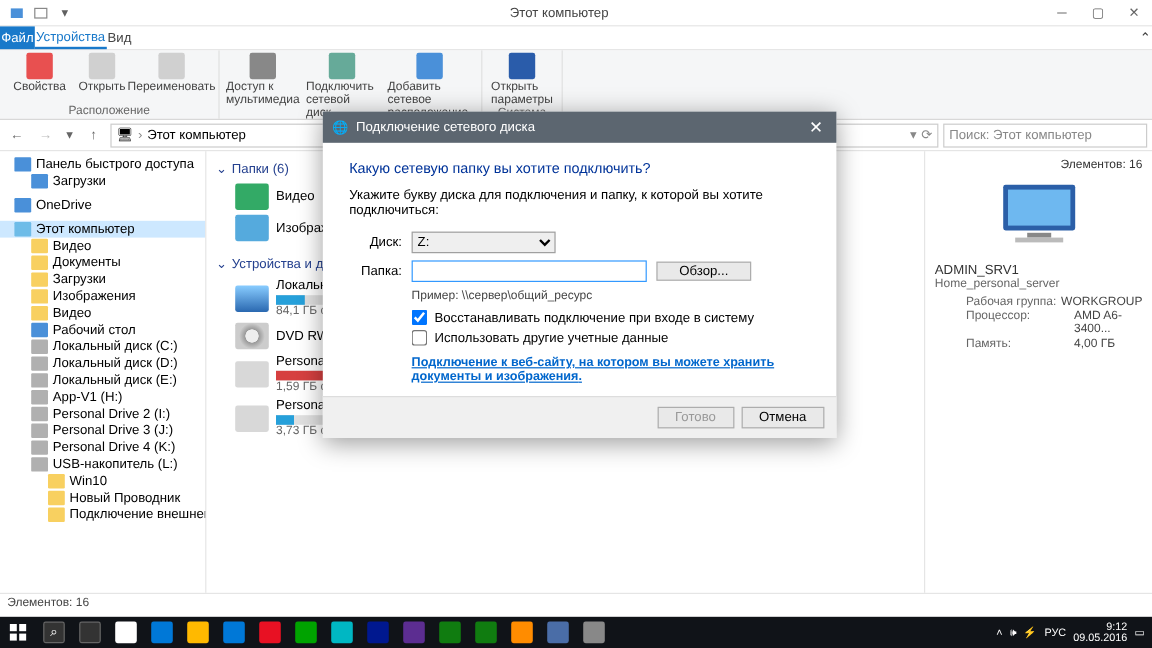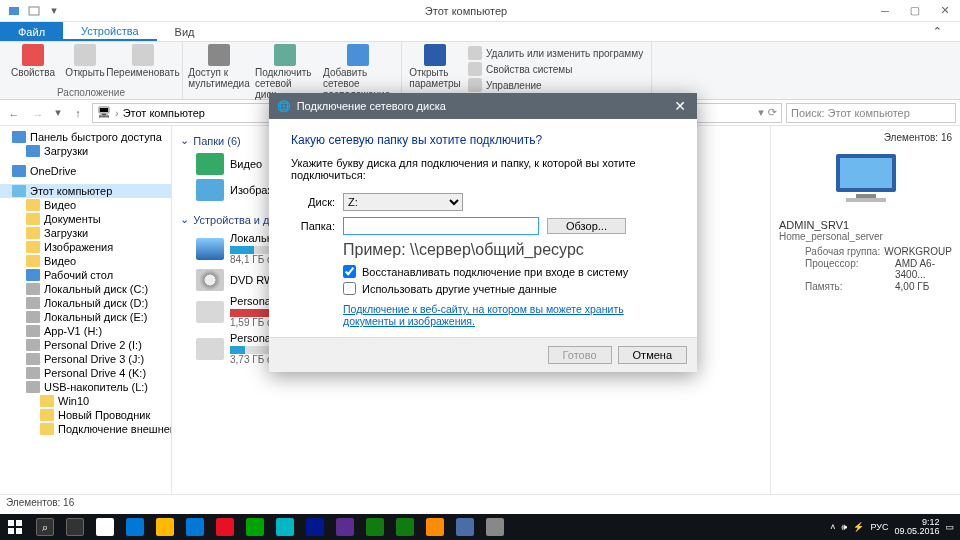--- a/index.html
+++ b/index.html
@@ -8,21 +8,21 @@
 
 .titlebar { height: 22px; background: #fff; display: flex; align-items: center; border-bottom: 1px solid #e5e5e5; }
 .titlebar .qat { display: flex; gap: 4px; padding-left: 6px; }
 .titlebar .qat span { width: 16px; height: 16px; display: inline-flex; align-items: center; justify-content: center; color: #606060; }
 .titlebar .title { flex: 1; text-align: center; font-size: 11px; color: #444; }
 .titlebar .winbtns { display: flex; }
 .titlebar .winbtns span { width: 30px; height: 22px; display: inline-flex; align-items: center; justify-content: center; color: #666; }
 
 
 .tabs { height: 20px; display: flex; align-items: stretch; border-bottom: 1px solid #e0e0e0; }
-.tabs .tab { padding: 0 18px; font-size: 11px; display: flex; align-items: center; color: #444; }
+.tabs .tab { padding: 0 1px; font-size: 11px; display: flex; align-items: center; color: #444; }
 .tabs .tab.file { background: #1979ca; color: #fff; }
 .tabs .tab.active { border-bottom: 2px solid #1979ca; color: #1979ca; }
 .ribbon { height: 58px; background: #f5f6f7; display: flex; border-bottom: 1px solid #d8d8d8; }
 .rgroup { display: flex; flex-direction: column; border-right: 1px solid #e0e0e0; }
 .rgroup .btns { flex: 1; display: flex; align-items: flex-start; padding: 2px 4px 0; }
 .rgroup .lbl { text-align: center; font-size: 10px; color: #666; padding-bottom: 1px; }
 .rbtn { display: flex; flex-direction: column; align-items: center; padding: 0 4px; font-size: 10px; color: #444; width: 58px; }
 .rbtn.small { flex-direction: row; width: auto; font-size: 10px; padding: 1px 4px; gap: 4px; }
 .ricon { width: 22px; height: 22px; background: #d0d0d0; border-radius: 2px; margin-bottom: 1px; display: flex; align-items: center; justify-content: center; }
 .ricon.sm { width: 14px; height: 14px; margin: 0; }
@@ -72,23 +72,23 @@
 .dialog .dtitle { height: 26px; background: #5c6670; color: #fff; display: flex; align-items: center; padding: 0 8px; font-size: 11px; gap: 6px; }
 .dialog .dtitle .close { margin-left: auto; width: 18px; text-align: center; font-size: 14px; }
 .dialog .dbody { padding: 14px 22px 10px; }
 .dialog .h { color: #003399; font-size: 12px; margin-bottom: 10px; }
 .dialog .p { font-size: 11px; margin-bottom: 12px; }
 .dialog .frow { display: flex; align-items: center; margin-bottom: 6px; gap: 8px; }
 .dialog .flbl { width: 44px; text-align: right; }
 .dialog select { width: 120px; font-size: 11px; height: 18px; border: 1px solid #a0a0a0; }
 .dialog input[type=text] { width: 196px; font-size: 11px; height: 18px; border: 1px solid #3399ff; padding: 0 2px; }
 .dialog .browse { font-size: 11px; padding: 1px 18px; background: #e9e9e9; border: 1px solid #adadad; }
-.dialog .hint { font-size: 16px; color: #444; margin: 2px 0 6px 52px; }
+.dialog .hint { font-size: 10px; color: #444; margin: 2px 0 6px 52px; }
 .dialog .chk { display: flex; align-items: center; gap: 6px; margin: 4px 0 4px 52px; font-size: 11px; }
-.dialog .link { color: #0066cc; text-decoration: underline; font-size: 10.5px; margin: 8px 0 0 52px; display: block; }
+.dialog .link { color: #0066cc; text-decoration: underline; font-size: 10.5px; margin: 8px 0 0 52px; display: block; font-weight: bold; }
 .dialog .dfooter { background: #f0f0f0; padding: 8px 10px; display: flex; justify-content: flex-end; gap: 6px; border-top: 1px solid #ddd; }
 .dialog .dfooter button { font-size: 11px; padding: 2px 14px; background: #e9e9e9; border: 1px solid #adadad; }
 .dialog .dfooter button:disabled { color: #999; }
 
 
 .taskbar { position: absolute; bottom: 0; left: 0; right: 0; height: 26px; background: #101318; display: flex; align-items: center; }
 .taskbar .start { width: 30px; height: 26px; display: flex; align-items: center; justify-content: center; color: #fff; }
 .taskbar .tbtn { width: 30px; height: 26px; display: flex; align-items: center; justify-content: center; }
 .taskbar .tbtn .ti { width: 18px; height: 18px; border-radius: 2px; }
 .taskbar .tray { margin-left: auto; display: flex; align-items: center; gap: 6px; padding-right: 6px; color: #fff; font-size: 9px; }
@@ -163,34 +163,20 @@
         </div>
     </div>
     <div class="lbl">Сеть</div>
   </div>
   <div class="rgroup">
     <div class="btns">
       <div class="rbtn" style="width:58px">
           <div class="ricon" style="background:#2a5caa"></div>
           <span>Открыть параметры</span>
         </div>
-      <div style="display:flex;flex-direction:column;padding-top:1px">
-        <div class="rbtn small">
-            <div class="ricon sm"></div>
-            <span>Удалить или изменить программу</span>
-          </div>
-        <div class="rbtn small">
-            <div class="ricon sm"></div>
-            <span>Свойства системы</span>
-          </div>
-        <div class="rbtn small">
-            <div class="ricon sm"></div>
-            <span>Управление</span>
-          </div>
-      </div>
     </div>
     <div class="lbl">Система</div>
   </div>
 </div>
 
 <div class="addrbar">
   <div class="nav-arrow">←</div>
   <div class="nav-arrow" style="color:#bbb">→</div>
   <div class="nav-arrow" style="width:12px">▾</div>
   <div class="nav-arrow">↑</div>

